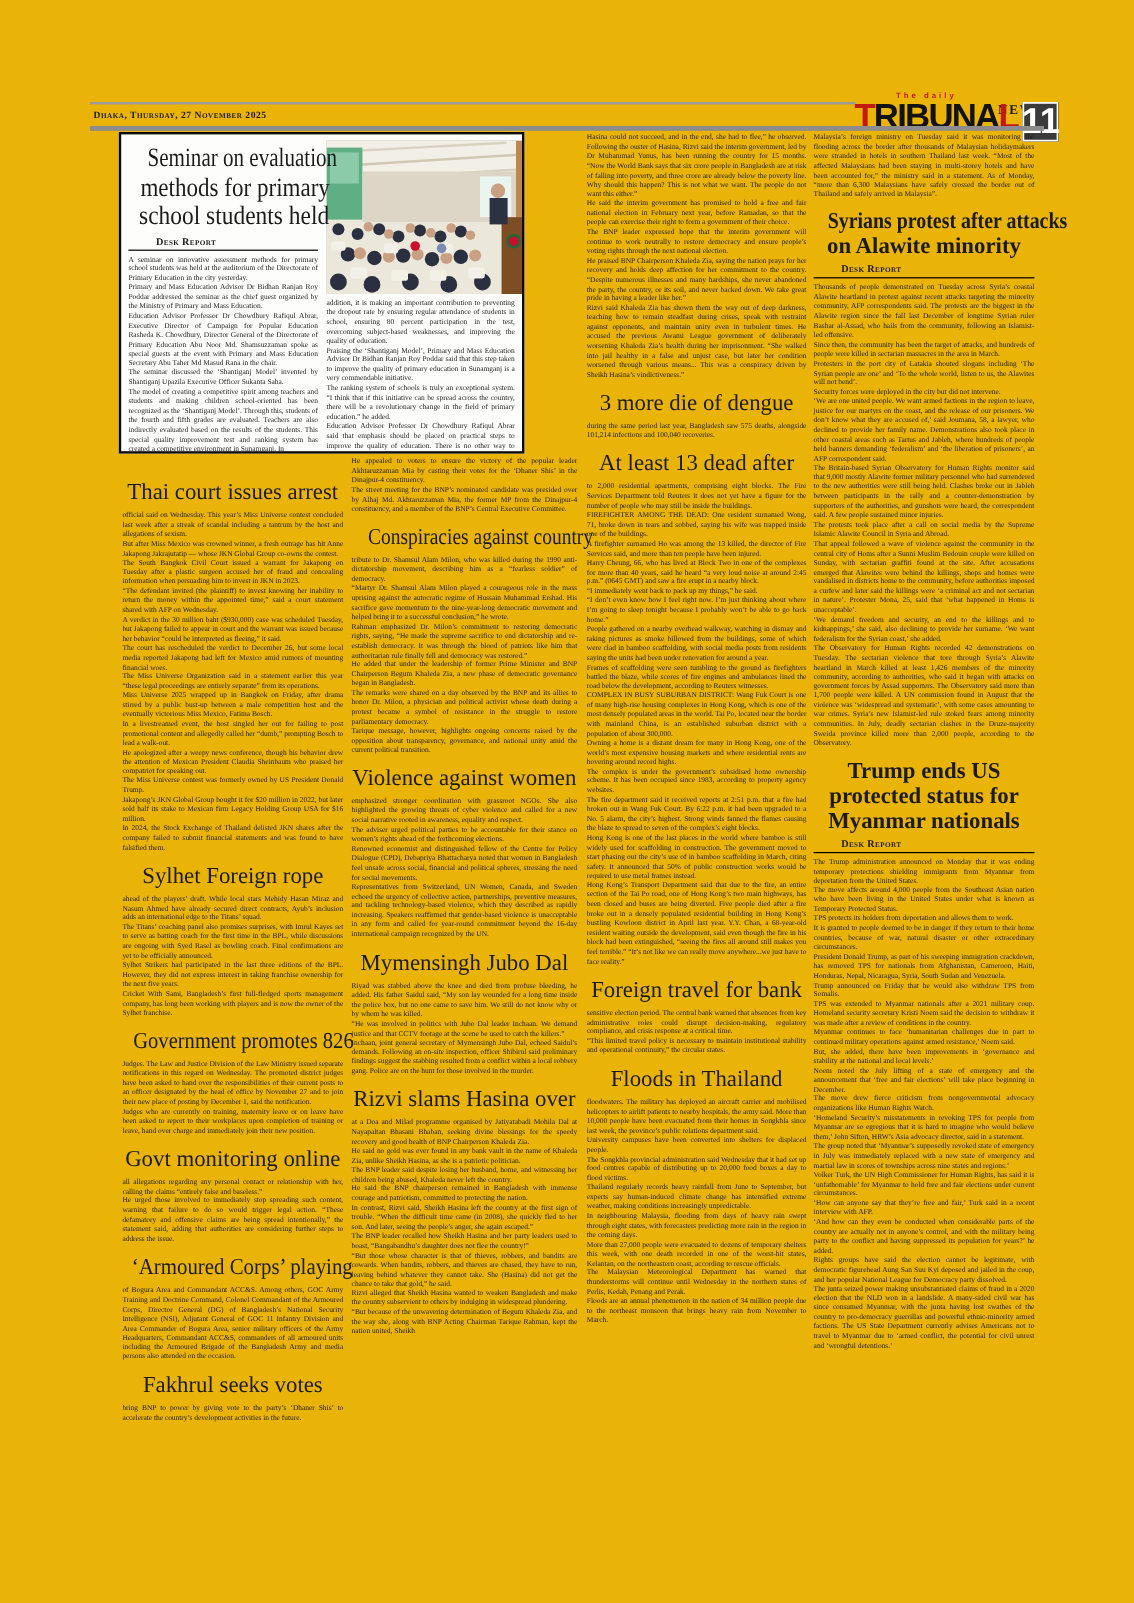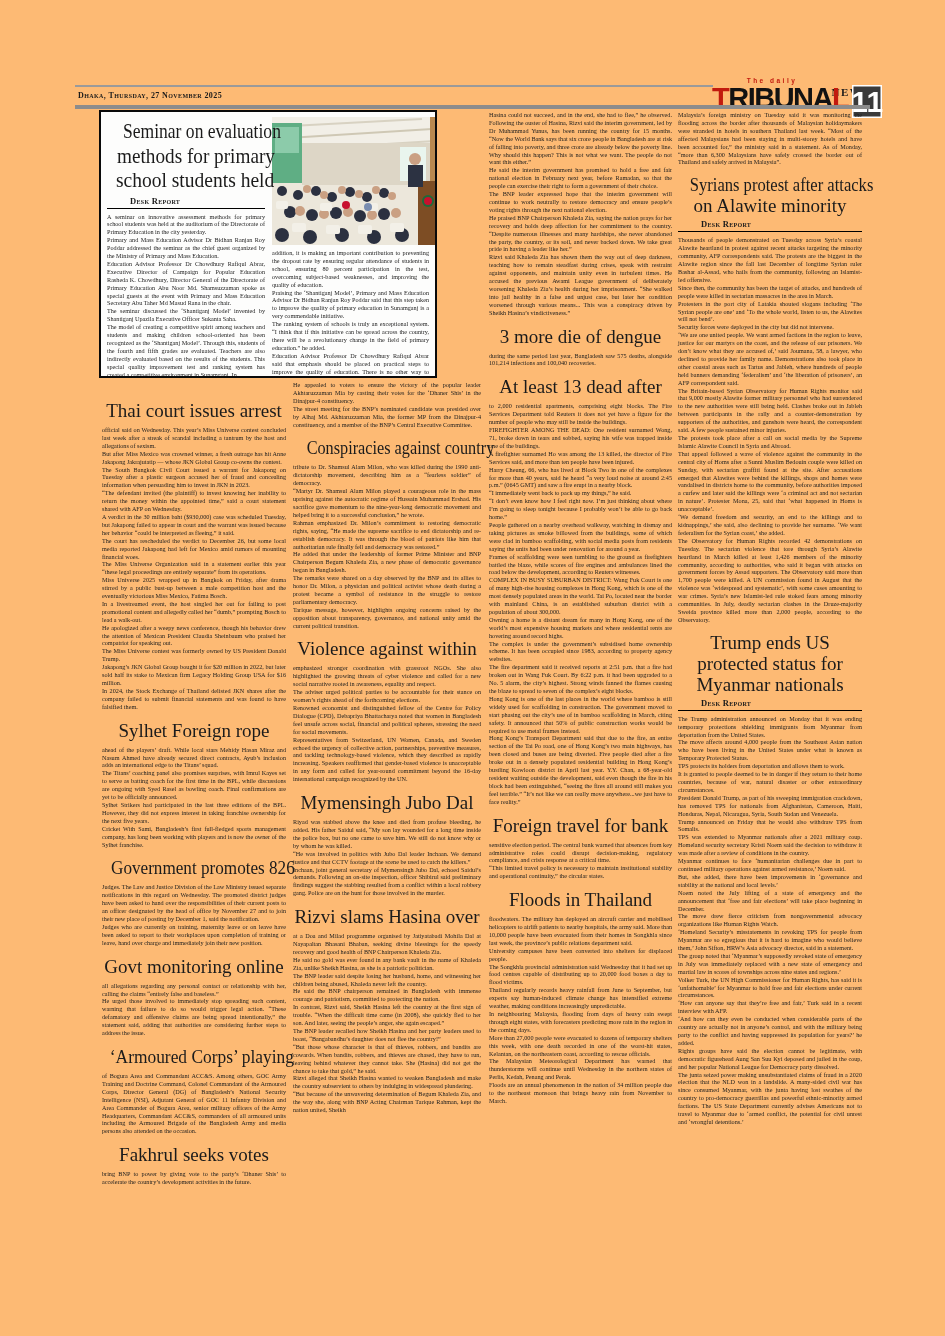--- a/index.html
+++ b/index.html
@@ -1,16 +1,16 @@
 <!DOCTYPE html>
 <html style="--masthead-red: #c21a0e; --pagebox: #3a3a3a;"><head>
 <meta charset="utf-8">
 <style>
   html,body{margin:0;padding:0;background:#e9e9e9;}
-  .page{position:relative;width:945px;height:1336px;background:#fdba74;margin:0 auto;
+  .page{position:relative;width:945px;height:1336px;background:#eab308;margin:0 auto;
         font-family:"Liberation Serif",serif;color:#1b1b1b;overflow:hidden;}
   
   .rule-a{position:absolute;left:75px;top:85px;width:638px;height:1.5px;background:#9a9a9a;}
   .rule-b{position:absolute;left:75px;top:105px;width:795px;height:4px;background:#8c8c8c;}
   .dateline{position:absolute;left:78px;top:91px;font-size:8px;font-weight:bold;
             font-variant:small-caps;letter-spacing:.4px;}
   .section{position:absolute;left:75px;top:86px;width:795px;text-align:right;
            font-size:11px;font-weight:bold;letter-spacing:1.5px;}
   .masthead{position:absolute;left:712px;top:77px;}
   .tagline{color:var(--masthead-red);font-family:"Liberation Sans",sans-serif;font-weight:bold;
@@ -25,21 +25,21 @@
            box-shadow:inset 0 0 0 1.5px #fff, inset 0 0 0 3px var(--pagebox);}
   
   .col{position:absolute;}
   #col1{left:102px;top:381px;width:184px;}
   #col2{left:293px;top:381px;width:188px;}
   #col3{left:489px;top:111px;width:183px;font-family:Liberation Serif, serif;}
   #col4{left:678px;top:111px;width:184px;}
   .body p{font-size:6.2px;line-height:7.9px;text-align:justify;margin:0;color:#1d1d1d;}
   .head{font-size:19px;font-weight:normal;text-align:center;margin:9px 0 5px;
         line-height:21px;white-space:nowrap;}
-  .head.multi{white-space:normal;margin:8px 0 3px;}
+  .head.multi{white-space:normal;margin:8px 0 3px;font-weight:bold;}
   .head .line{display:block;white-space:nowrap;}
   .fit{display:block;}
   .byline{font-size:8.5px;font-weight:bold;font-variant:small-caps;letter-spacing:.3px;margin-top:1px;padding-left:23px;}
   .byline-rule{border-top:1.2px solid #000;margin:2px 0 4px 0;}
   
   .boxed{position:absolute;left:99px;top:110px;width:338px;height:268px;box-sizing:border-box;
          border:2.5px solid #0a0a0a;padding:5px 6px;display:flex;gap:7px;overflow:hidden;
          background:#fdfdfc;}
   .box-left{width:158px;flex:0 0 158px;}
   .box-right{flex:1;min-width:0;}
@@ -207,21 +207,21 @@
       </div>
     <h2 class="head fit" style="transform: scaleX(0.854545); transform-origin: center center;">Conspiracies against country</h2>
     <div class="body">
         <p>tribute to Dr. Shamsul Alam Milon, who was killed during the 1990 anti-dictatorship movement, describing him as a “fearless soldier” of democracy.</p>
         <p>“Martyr Dr. Shamsul Alam Milon played a courageous role in the mass uprising against the autocratic regime of Hussain Muhammad Ershad. His sacrifice gave momentum to the nine-year-long democratic movement and helped bring it to a successful conclusion,” he wrote.</p>
         <p>Rahman emphasized Dr. Milon’s commitment to restoring democratic rights, saying, “He made the supreme sacrifice to end dictatorship and re-establish democracy. It was through the blood of patriots like him that authoritarian rule finally fell and democracy was restored.”</p>
         <p>He added that under the leadership of former Prime Minister and BNP Chairperson Begum Khaleda Zia, a new phase of democratic governance began in Bangladesh.</p>
         <p>The remarks were shared on a day observed by the BNP and its allies to honor Dr. Milon, a physician and political activist whose death during a protest became a symbol of resistance in the struggle to restore parliamentary democracy.</p>
         <p>Tarique message, however, highlights ongoing concerns raised by the opposition about transparency, governance, and national unity amid the current political transition.</p>
       </div>
-    <h2 class="head fit">Violence against within</h2>
+    <h2 class="head fit">Violence against women</h2>
     <div class="body">
         <p>emphasized stronger coordination with grassroot NGOs. She also highlighted the growing threats of cyber violence and called for a new social narrative rooted in awareness, equality and respect.</p>
         <p>The adviser urged political parties to be accountable for their stance on women’s rights ahead of the forthcoming elections.</p>
         <p>Renowned economist and distinguished fellow of the Centre for Policy Dialogue (CPD), Debapriya Bhattacharya noted that women in Bangladesh feel unsafe across social, financial and political spheres, stressing the need for social movements.</p>
         <p>Representatives from Switzerland, UN Women, Canada, and Sweden echoed the urgency of collective action, partnerships, preventive measures, and tackling technology-based violence, which they described as rapidly increasing. Speakers reaffirmed that gender-based violence is unacceptable in any form and called for year-round commitment beyond the 16-day international campaign recognized by the UN.</p>
       </div>
     <h2 class="head fit">Mymensingh Jubo Dal</h2>
     <div class="body">
         <p>Riyad was stabbed above the knee and died from profuse bleeding, he added. His father Saidul said, “My son lay wounded for a long time inside the police box, but no one came to save him. We still do not know why or by whom he was killed.</p>
         <p>“He was involved in politics with Jubo Dal leader Inchaan. We demand justice and that CCTV footage at the scene be used to catch the killers.”</p>

